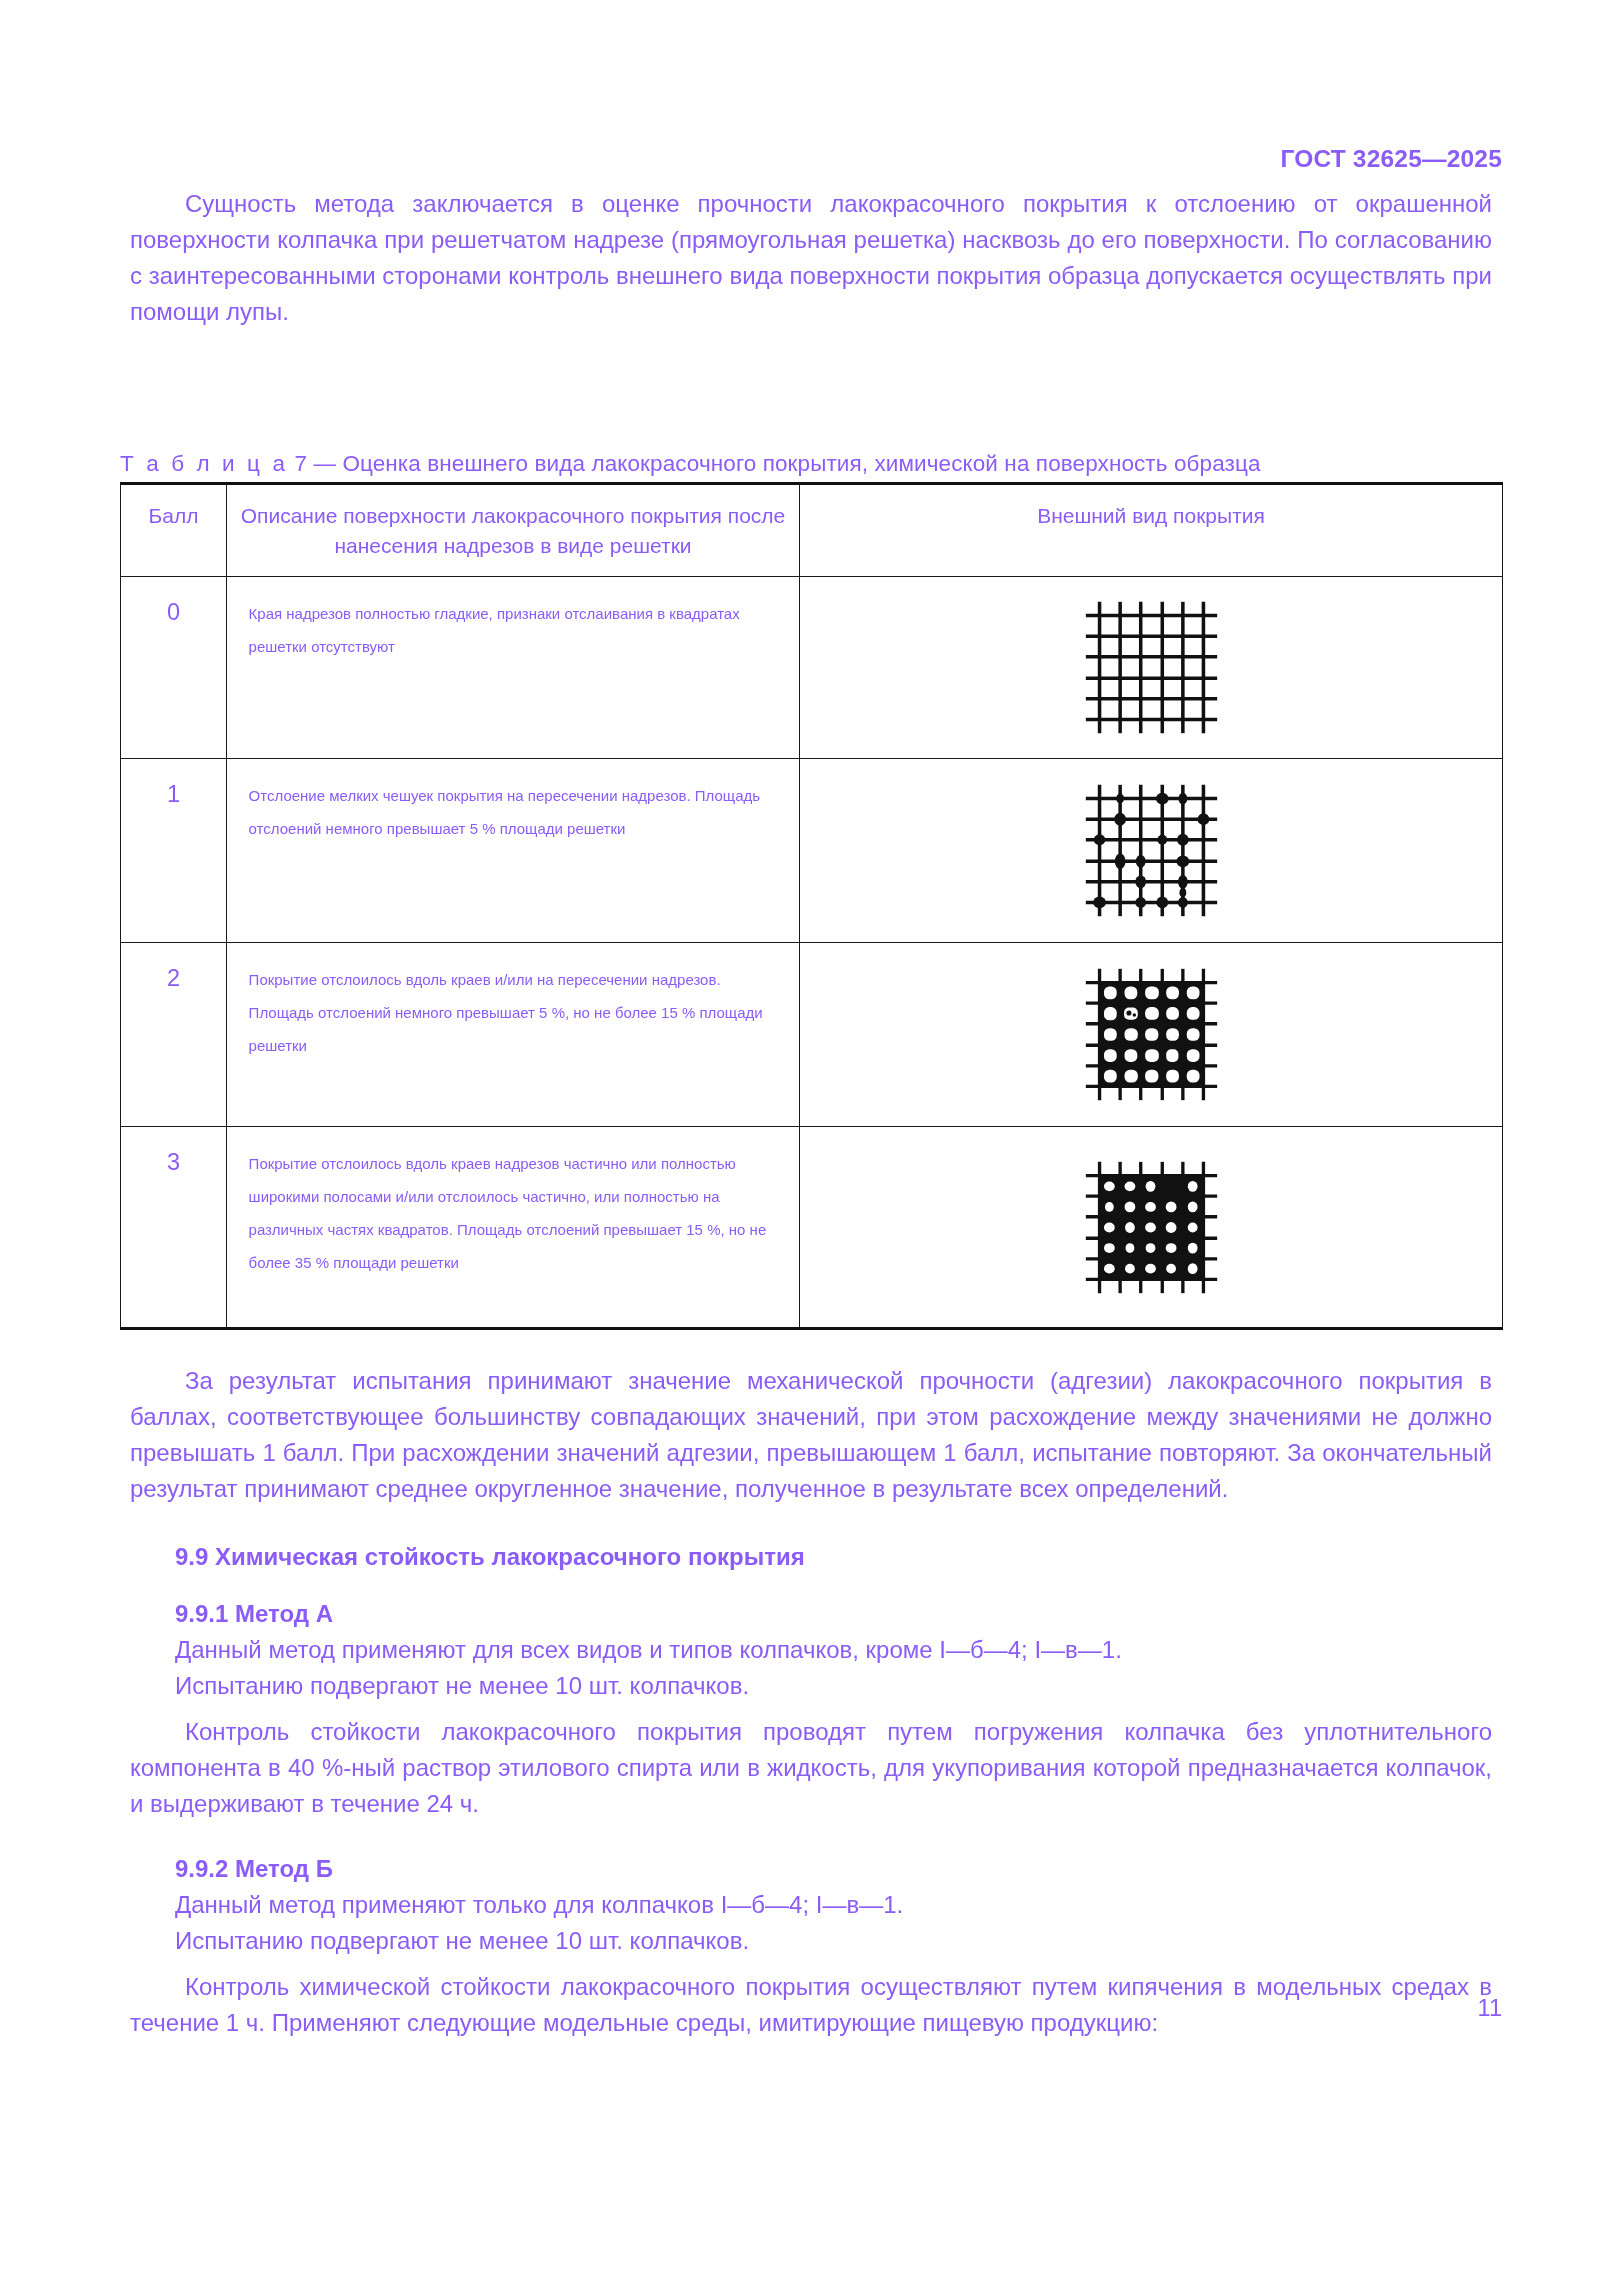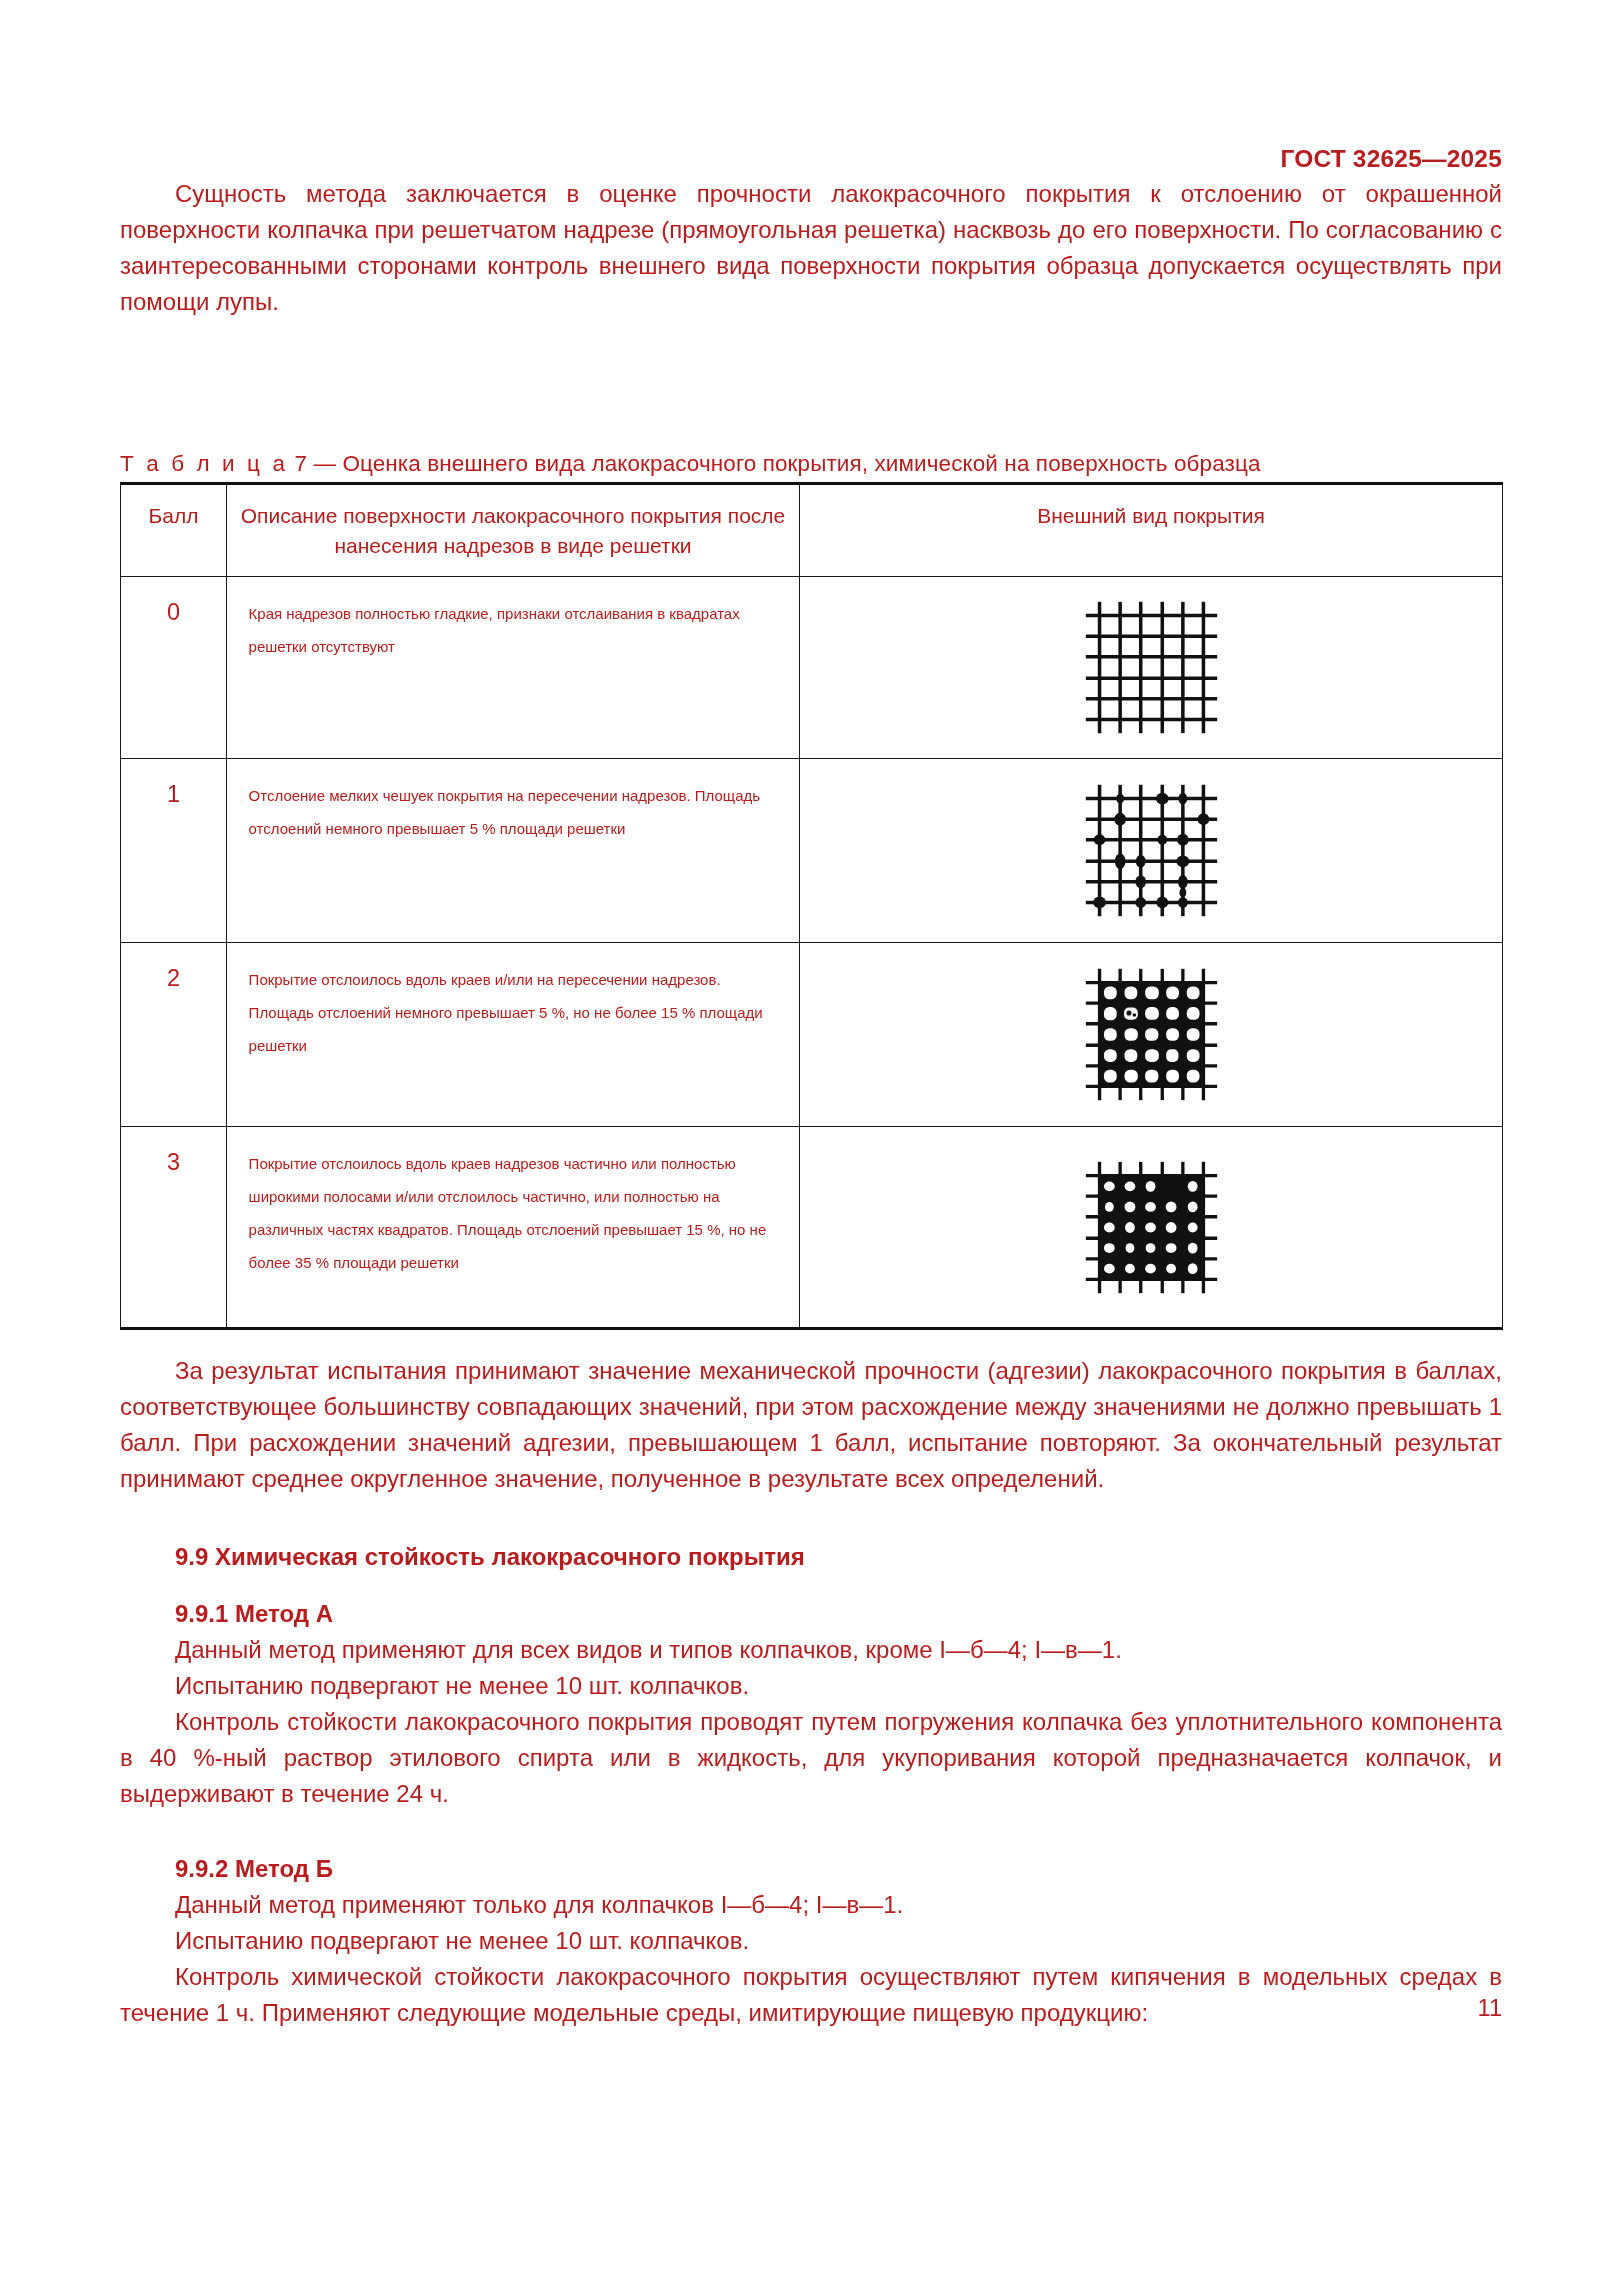--- a/index.html
+++ b/index.html
@@ -7,21 +7,21 @@
     padding: 0;
     background: #ffffff;
   }
   .page {
     position: relative;
     width: 1621px;
     height: 2293px;
     margin: 0 auto;
     background: #ffffff;
     font-family: "Liberation Sans", sans-serif;
-    color: #b91c1c;
+    color: #8b5cf6;
     box-sizing: border-box;
     overflow: hidden;
   }
   .content {
     position: absolute;
     left: 120px;
     top: 0;
     width: 1382px;
   }
 
@@ -36,21 +36,21 @@
     white-space: nowrap;
   }
 
   
   .body-block {
     position: absolute;
     left: 0;
     width: 1382px;
   }
   p.para {
-    margin: 0;
+    margin: 10px;
     font-size: 24px;
     line-height: 36px;
     text-align: justify;
     text-indent: 55px;
     hyphens: manual;
   }
   p.flat {
     margin: 0;
     font-size: 24px;
     line-height: 36px;

